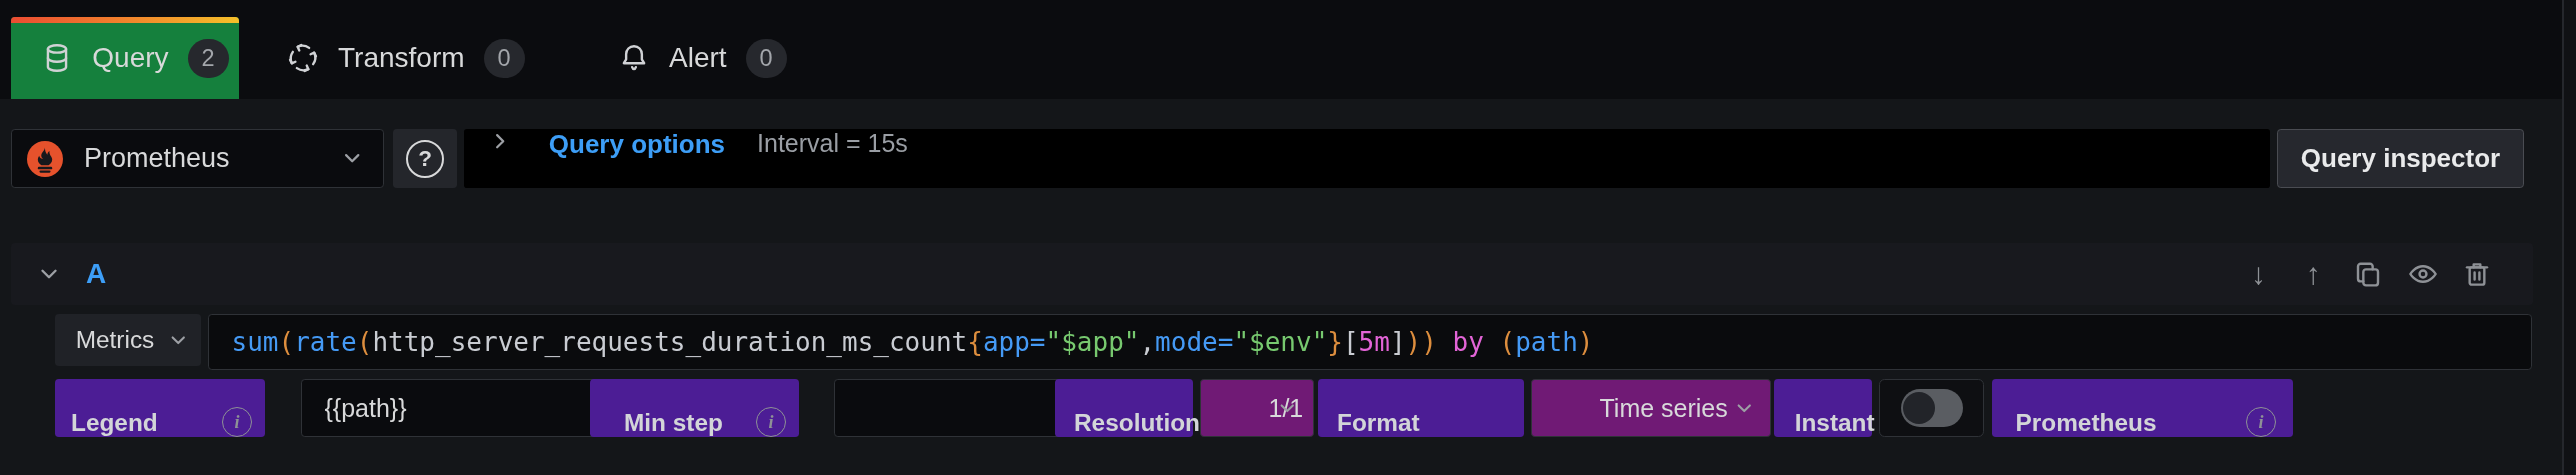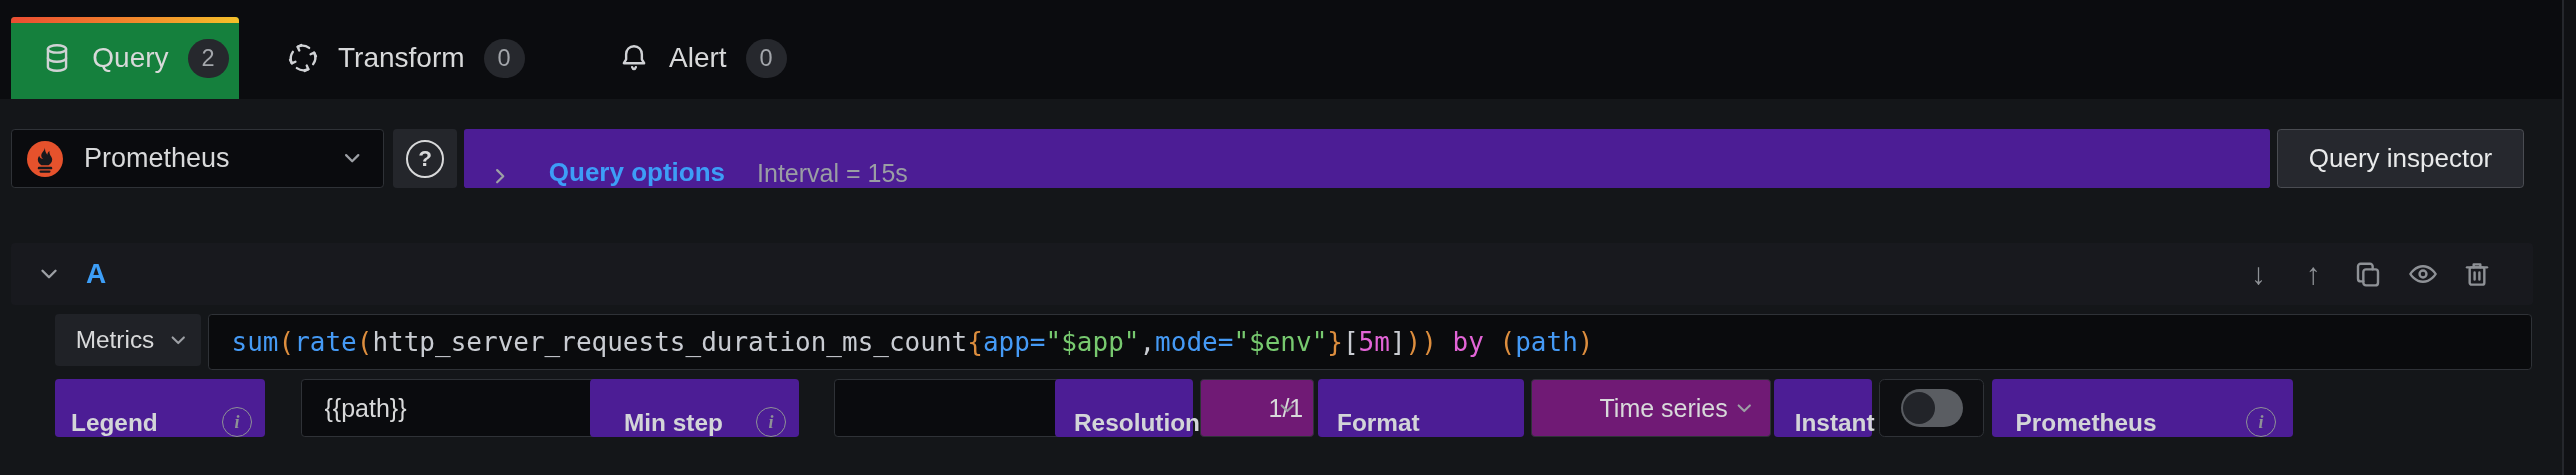--- a/index.html
+++ b/index.html
@@ -26,27 +26,27 @@
   .ds-select{position:absolute;left:11.3px;top:129px;width:373px;height:59px;background:#0a0b0e;border:0.9px solid #2f3237;
     border-radius:3.8px;box-sizing:border-box;display:flex;align-items:center;cursor:pointer;}
   .prom-logo{width:36px;height:36px;border-radius:50%;background:#e6522c;margin-left:15px;flex:0 0 auto;position:relative;}
   .prom-logo svg{position:absolute;inset:0;}
   .ds-select .ds-label{margin-left:20.7px;font-size:27px;color:#d8d9da;}
   .ds-select .chev{position:absolute;right:19px;width:24.4px;height:24.4px;color:#9da0a5;}
   .help-btn{position:absolute;left:393px;top:129px;width:64px;height:59px;background:#24262b;border:none;border-radius:3.8px;
     display:flex;align-items:center;justify-content:center;cursor:pointer;padding:0;}
   .qmark{width:34px;height:34px;border:2.3px solid #d8d9da;border-radius:50%;color:#d8d9da;font-size:22.5px;font-weight:700;
     display:flex;align-items:center;justify-content:center;}
-  .qo-bar{position:absolute;left:464px;top:129px;width:1806px;height:59px;background:#4c1d95;border-radius:2.8px;
-    display:flex;align-items:flex-end;cursor:pointer;}
+  .qo-bar{position:absolute;left:464px;top:129px;width:1806px;height:59px;background:#000000;border-radius:2.8px;
+    display:flex;align-items:flex-start;cursor:pointer;}
   .qo-bar .chev-r{width:24.4px;height:24.4px;color:#9da0a5;margin-left:24.4px;flex:0 0 auto;}
   .qo-title{margin-left:36px;font-size:26px;font-weight:600;color:#3d9ef7;white-space:nowrap;}
   .qo-sum{margin-left:32px;font-size:25px;color:#9a9ea4;white-space:nowrap;}
   .inspector-btn{position:absolute;left:2277px;top:129px;width:247px;height:59px;background:#26282e;border:0.9px solid #4a4c52;
-    border-radius:3.8px;box-sizing:border-box;color:#e9eaeb;font-size:26px;font-weight:400;cursor:pointer;
+    border-radius:3.8px;box-sizing:border-box;color:#e9eaeb;font-size:26px;font-weight:700;cursor:pointer;
     display:flex;align-items:center;justify-content:center;font-family:inherit;}
   
   .a-header{position:absolute;left:11.3px;top:243px;width:2522px;height:62px;background:#18191e;border-radius:3.8px;
     display:flex;align-items:center;}
   .a-header .chev{width:26px;height:26px;color:#9da0a5;margin-left:24.4px;cursor:pointer;}
   .a-refid{margin-left:24.4px;font-size:28px;font-weight:600;color:#3d9ef7;cursor:pointer;}
   .a-actions{position:absolute;right:39px;top:0;height:62px;display:flex;align-items:center;gap:20.7px;}
   .act{width:34px;height:34px;color:#8e9196;display:flex;align-items:center;justify-content:center;cursor:pointer;
     font-size:30px;line-height:1;}
   .act svg{width:32px;height:32px;}

